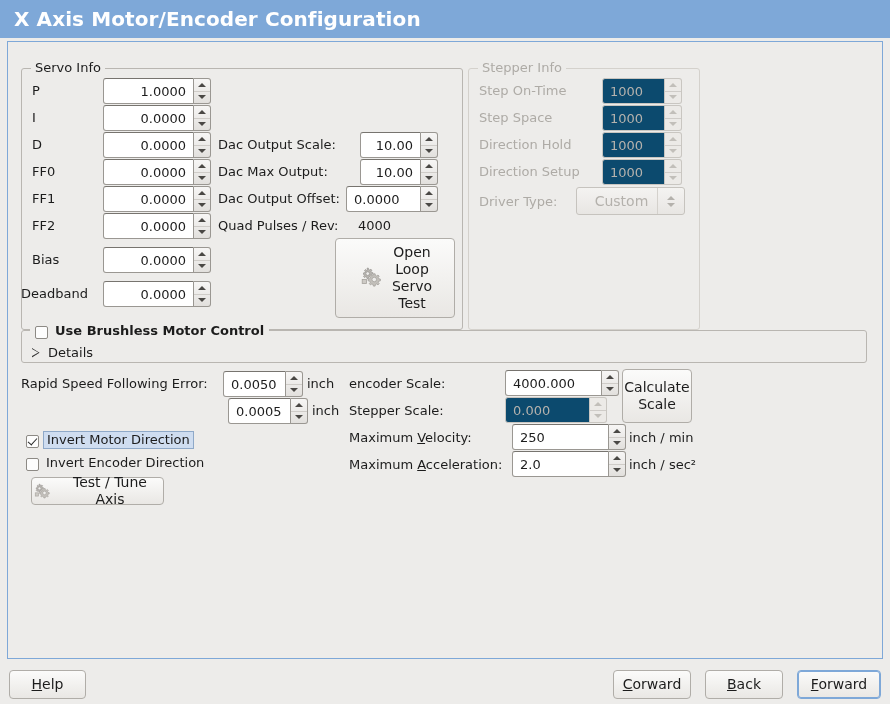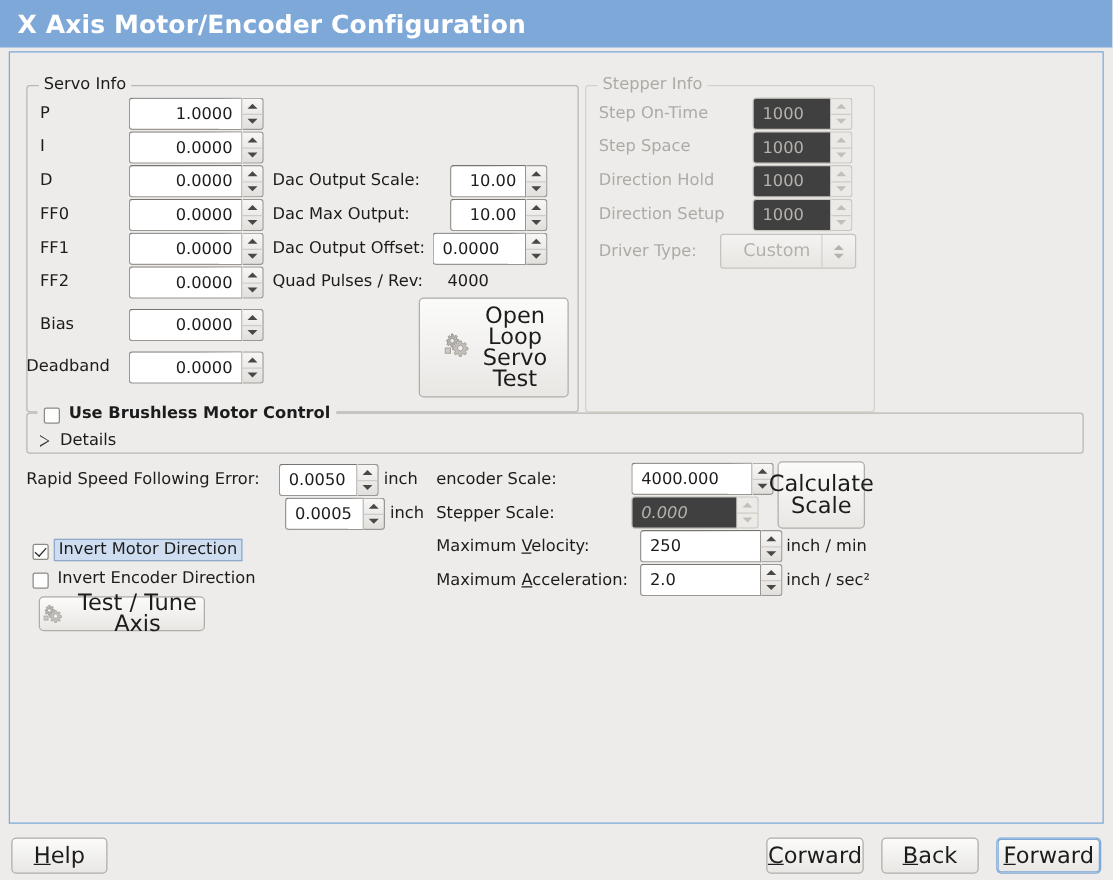--- a/index.html
+++ b/index.html
@@ -85,21 +85,21 @@
     display: flex;
     align-items: center;
     padding: 0 7px;
     font-size: 13px;
     color: #1c1c1c;
     overflow: hidden;
   }
   .spin .field.right { justify-content: flex-end; }
   .spin .field.left  { justify-content: flex-start; }
   .spin.disabled .field {
-    background: #404040;
+    background: #0c4a6e;
     border-color: #c9c6c1;
     color: #b5b2ad;
   }
   .spin .btns {
     box-sizing: border-box;
     width: 17px;
     border: 1px solid #9a9792;
     border-left: none;
     border-radius: 0 3px 3px 0;
     background: linear-gradient(#f7f6f5, #e2e0dd);
@@ -162,21 +162,21 @@
   
   .btn {
     position: absolute;
     box-sizing: border-box;
     border: 1px solid #b0ada8;
     border-radius: 4px;
     background: linear-gradient(#fbfbfa, #e9e7e4);
     display: flex;
     align-items: center;
     justify-content: center;
-    font-size: 18px;
+    font-size: 14px;
     color: #1c1c1c;
     cursor: default;
   }
   .btn.focus {
     border-color: #7ea8d8;
     box-shadow: 0 0 0 1px #7ea8d8 inset;
   }
   .btn .btntext { text-align: center; line-height: 17px; }
 
   
@@ -559,21 +559,21 @@
           <i class="chev up"></i>
         </div>
       <div class="half">
           <i class="chev down"></i>
         </div>
     </div>
   </div>
 
   <span class="lbl" style="left:341px; top:361px;">Stepper Scale:</span>
   <div class="spin disabled" style="left:497px; top:355px; width:114px;">
-    <div class="field left" style="width:85px;font-style:italic;">0.000</div>
+    <div class="field left" style="width:85px;">0.000</div>
     <div class="btns">
       <div class="half">
           <i class="chev up"></i>
         </div>
       <div class="half">
           <i class="chev down"></i>
         </div>
     </div>
   </div>
 

